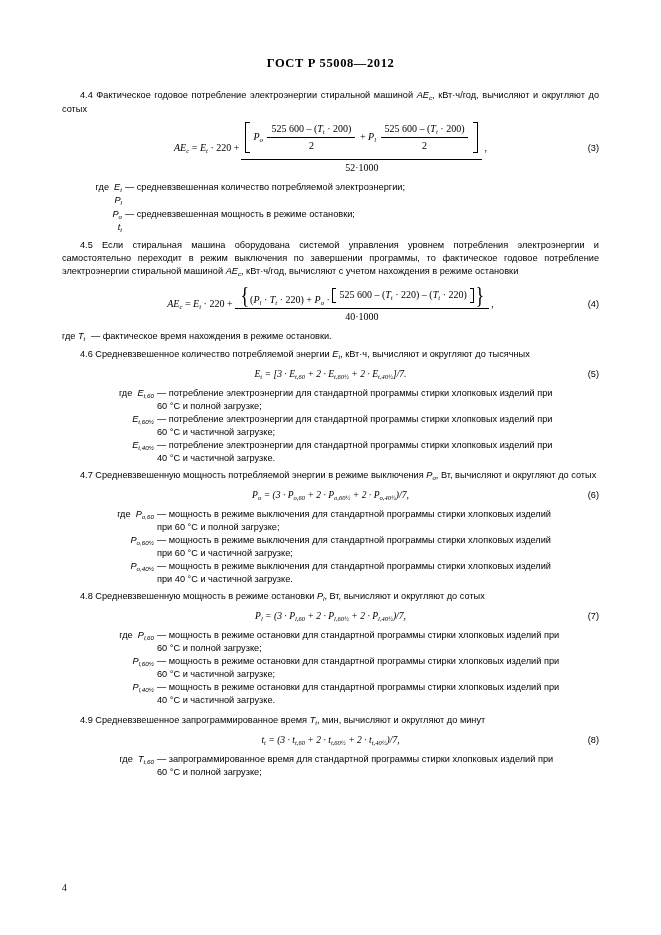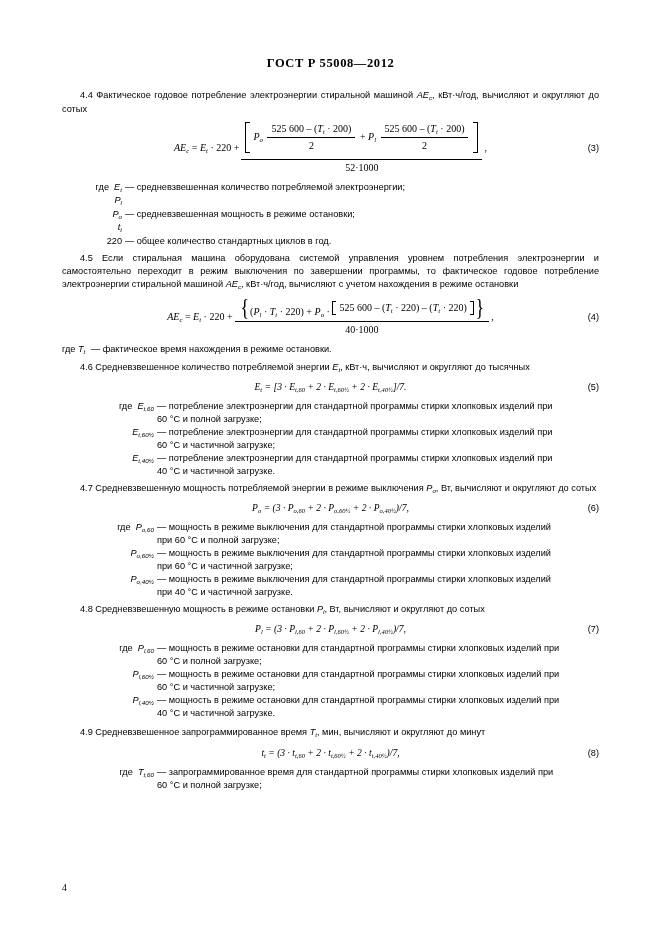--- a/index.html
+++ b/index.html
@@ -205,24 +205,20 @@
       <div class="defrow">
           <span class="term term-pad-1"><i>P<sub>l</sub></i></span>
         </div>
       <div class="defrow">
           <span class="term term-pad-1"><i>P<sub>o</sub></i></span>
           <span class="desc">— средневзвешенная мощность в режиме остановки;</span>
         </div>
       <div class="defrow">
           <span class="term term-pad-1"><i>t<sub>t</sub></i></span>
         </div>
-      <div class="defrow">
-          <span class="term term-pad-1">220</span>
-          <span class="desc">— общее количество стандартных циклов в год.</span>
-        </div>
     </div>
 
     <p class="indent para gap-sm">
       4.5 Если стиральная машина оборудована системой управления уровнем потребления электроэнергии и самостоятельно переходит в режим выключения по завершении программы, то фактическое годовое потребление электроэнергии стиральной машиной <i>AE<sub>c</sub></i>, кВт·ч/год, вычисляют с учетом нахождения в режиме остановки
     </p>
 
     <div class="formula-row">
       <div class="formula-body">
         <span class="formula-inner">
           <i>AE<sub>c</sub></i>&nbsp;=&nbsp;<i>E<sub>t</sub></i>&nbsp;·&nbsp;220&nbsp;+

